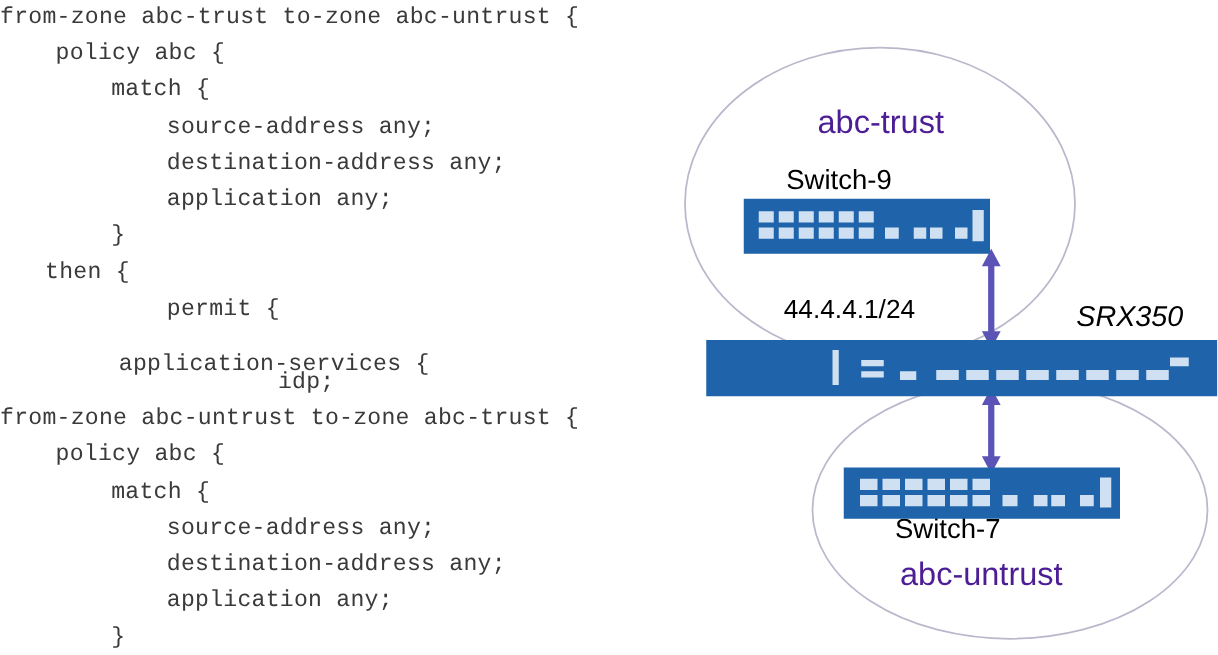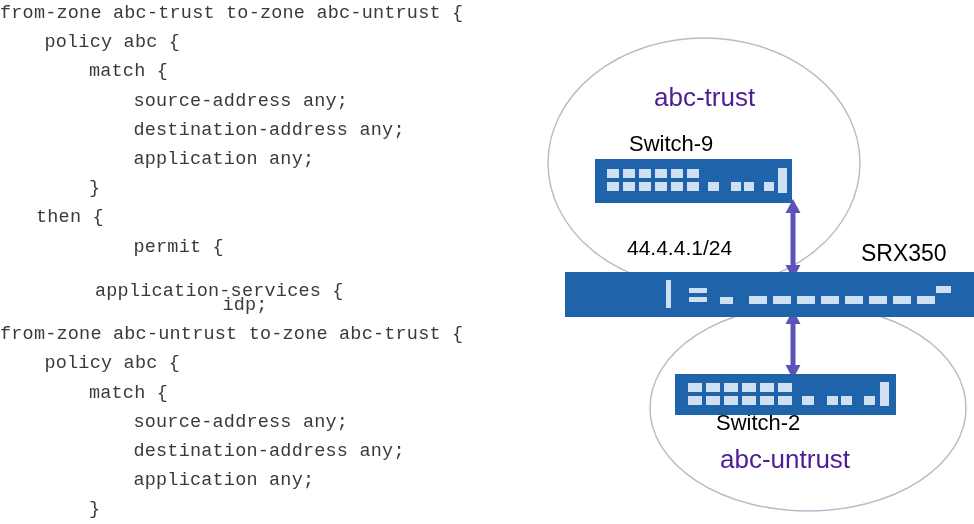--- a/index.html
+++ b/index.html
@@ -139,24 +139,24 @@
         <polygon points="273,379 265.5,365 280.5,365" fill="#5b53b5"></polygon>
       </g>
     </svg>
 
     <div class="zone-label" style="left:134px; top:82px;">abc-trust</div>
 
     <div class="node-label" style="left:109px; top:131px;">Switch-9</div>
 
     <div class="addr-label" style="left:107px; top:236px;">44.4.4.1/24</div>
 
-    <div class="device-label" style="left:341px; top:240px;">SRX350</div>
-
-
-    <div class="node-label" style="left:196px; top:410px;">Switch-2</div>
+    <div class="device-label" style="left:341px; top:240px;font-style:italic;">SRX350</div>
+
+
+    <div class="node-label" style="left:196px; top:410px;">Switch-7</div>
 
     <div class="zone-label" style="left:200px; top:444px;">abc-untrust</div>
 
     <div class="device" id="device-switch1" style="left:75px; top:159px; width:197px; height:44px;">
       <div class="chassis" style="background:#1f64ab;"></div>
     <div class="port" style="left: 12px; top: 10px; width: 12px; height: 9px; background: rgb(207, 224, 242);"></div>
         <div class="port" style="left: 12px; top: 23px; width: 12px; height: 9px; background: rgb(207, 224, 242);"></div>
         <div class="port" style="left: 28px; top: 10px; width: 12px; height: 9px; background: rgb(207, 224, 242);"></div>
         <div class="port" style="left: 28px; top: 23px; width: 12px; height: 9px; background: rgb(207, 224, 242);"></div>
         <div class="port" style="left: 44px; top: 10px; width: 12px; height: 9px; background: rgb(207, 224, 242);"></div>

